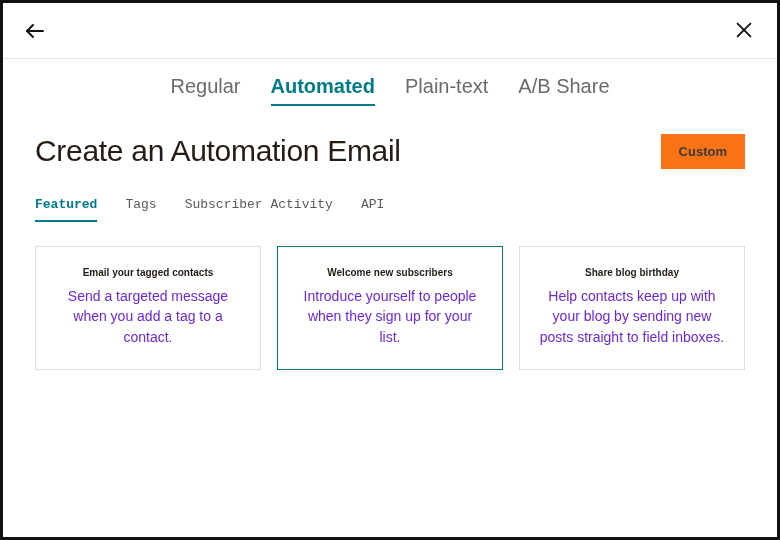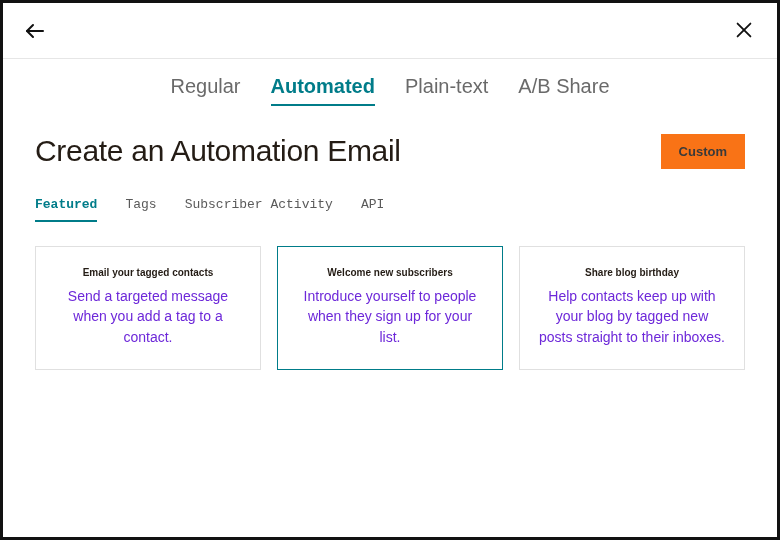--- a/index.html
+++ b/index.html
@@ -184,20 +184,20 @@
       </div>
 
       <div class="card selected">
         <div class="card-title">Welcome new subscribers</div>
         <div class="card-desc">Introduce yourself to people when they sign up for your list.</div>
       </div>
 
 
       <div class="card">
         <div class="card-title">Share blog birthday</div>
-        <div class="card-desc">Help contacts keep up with your blog by tagged new posts straight to their inboxes.</div>
+        <div class="card-desc">Help contacts keep up with your blog by sending new posts straight to field inboxes.</div>
       </div>
 
     </div>
 
   </div>
 
 </div>
 
 </body></html>

